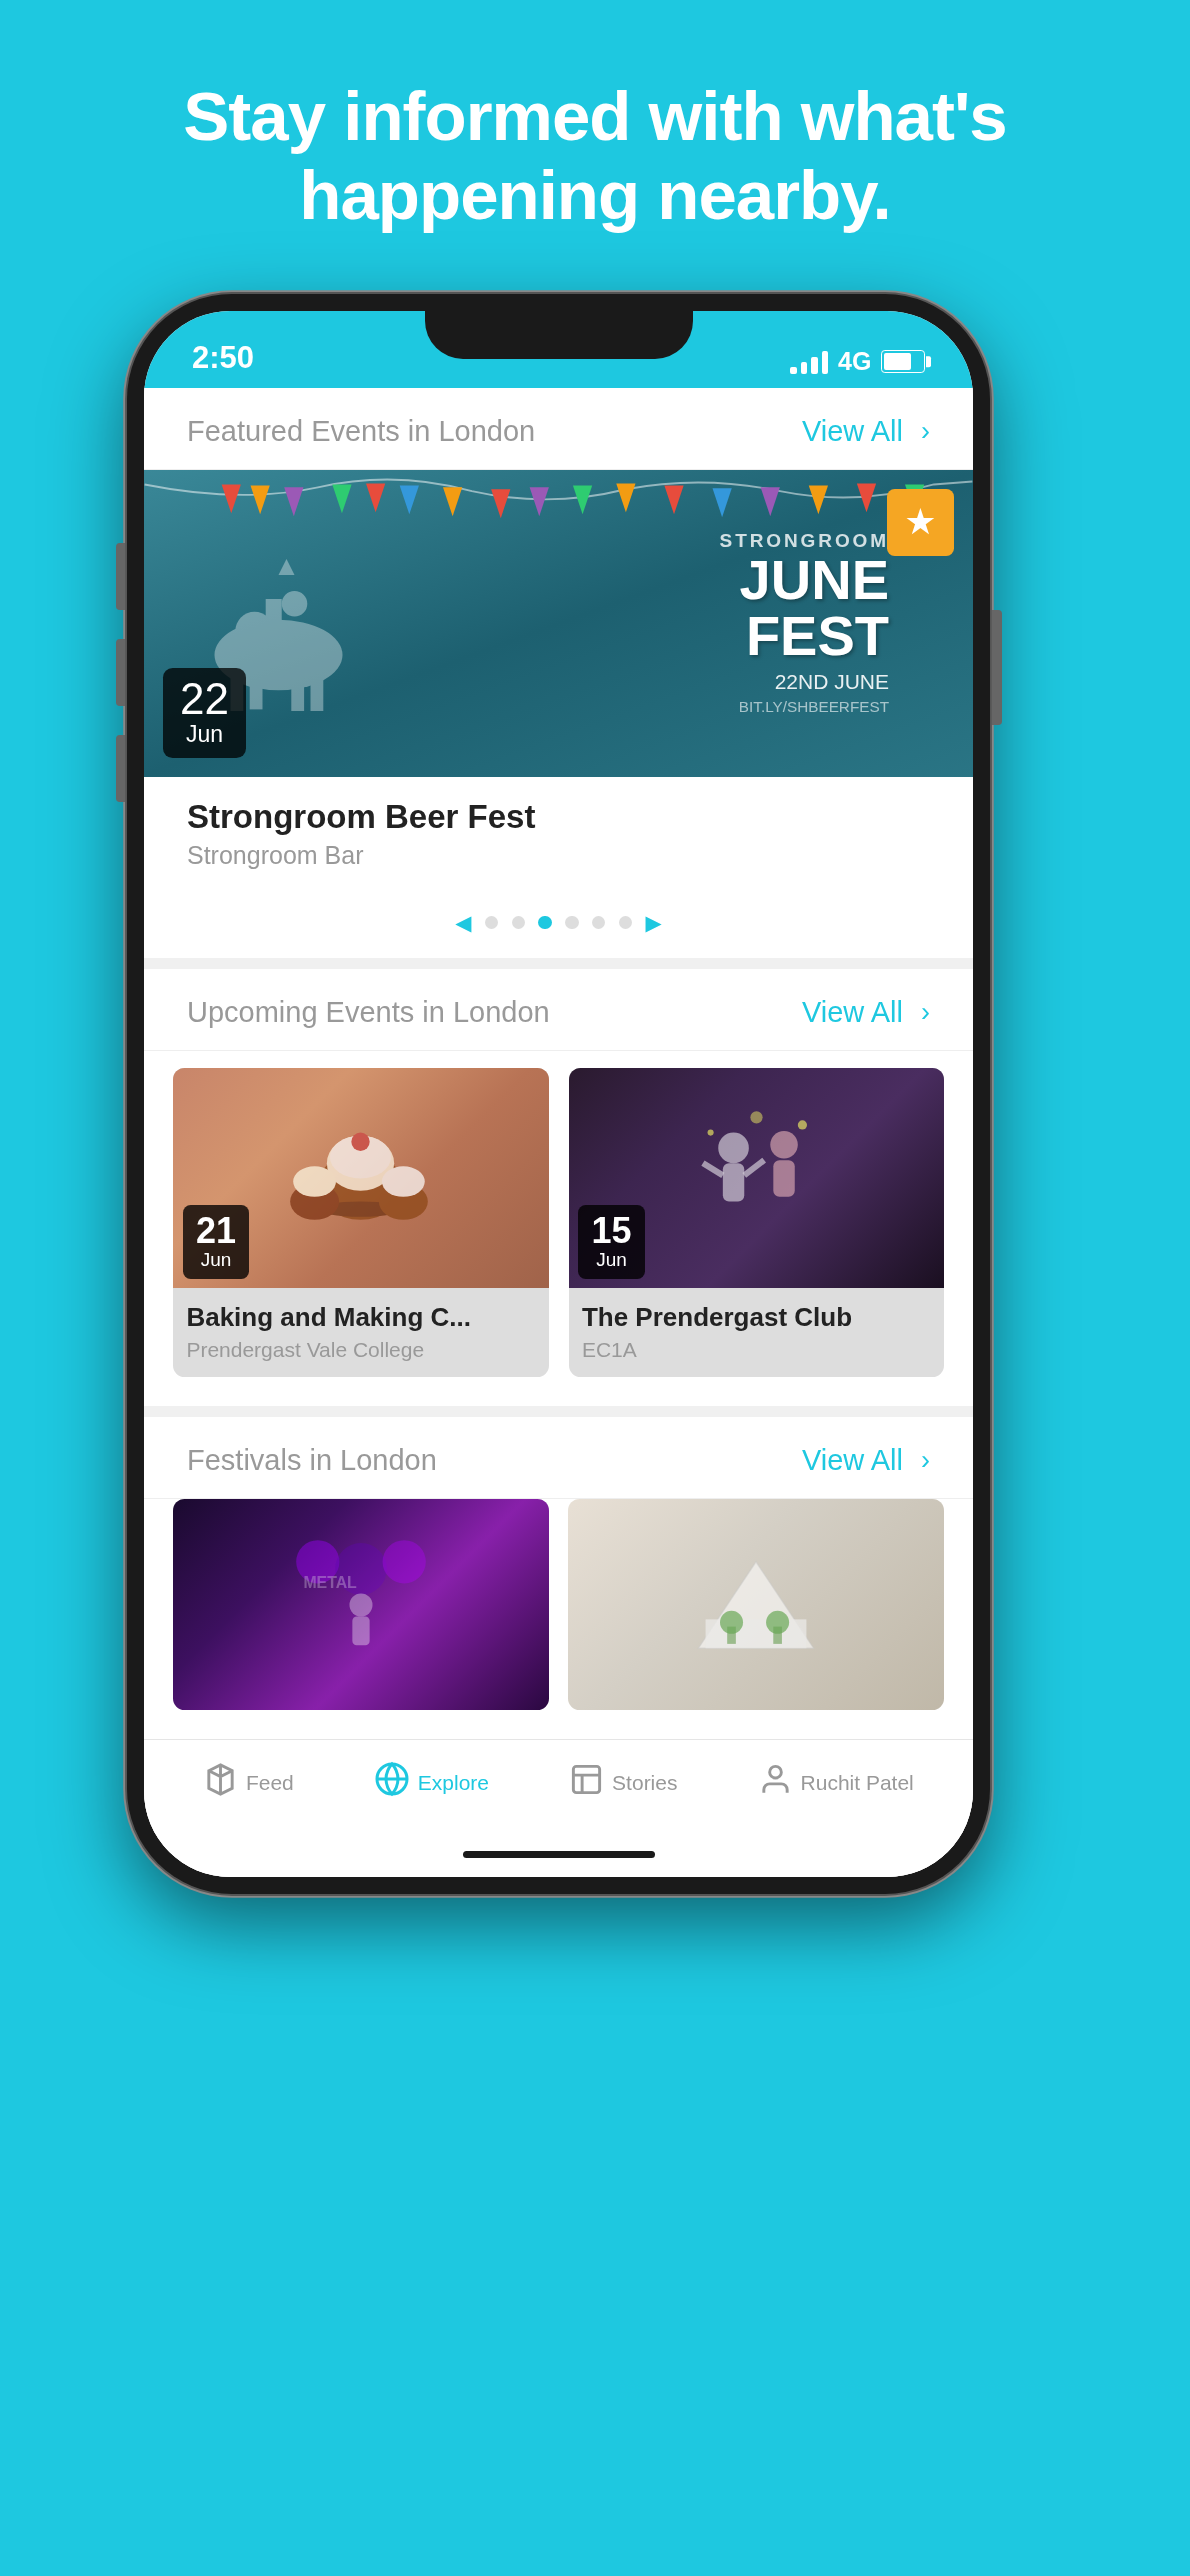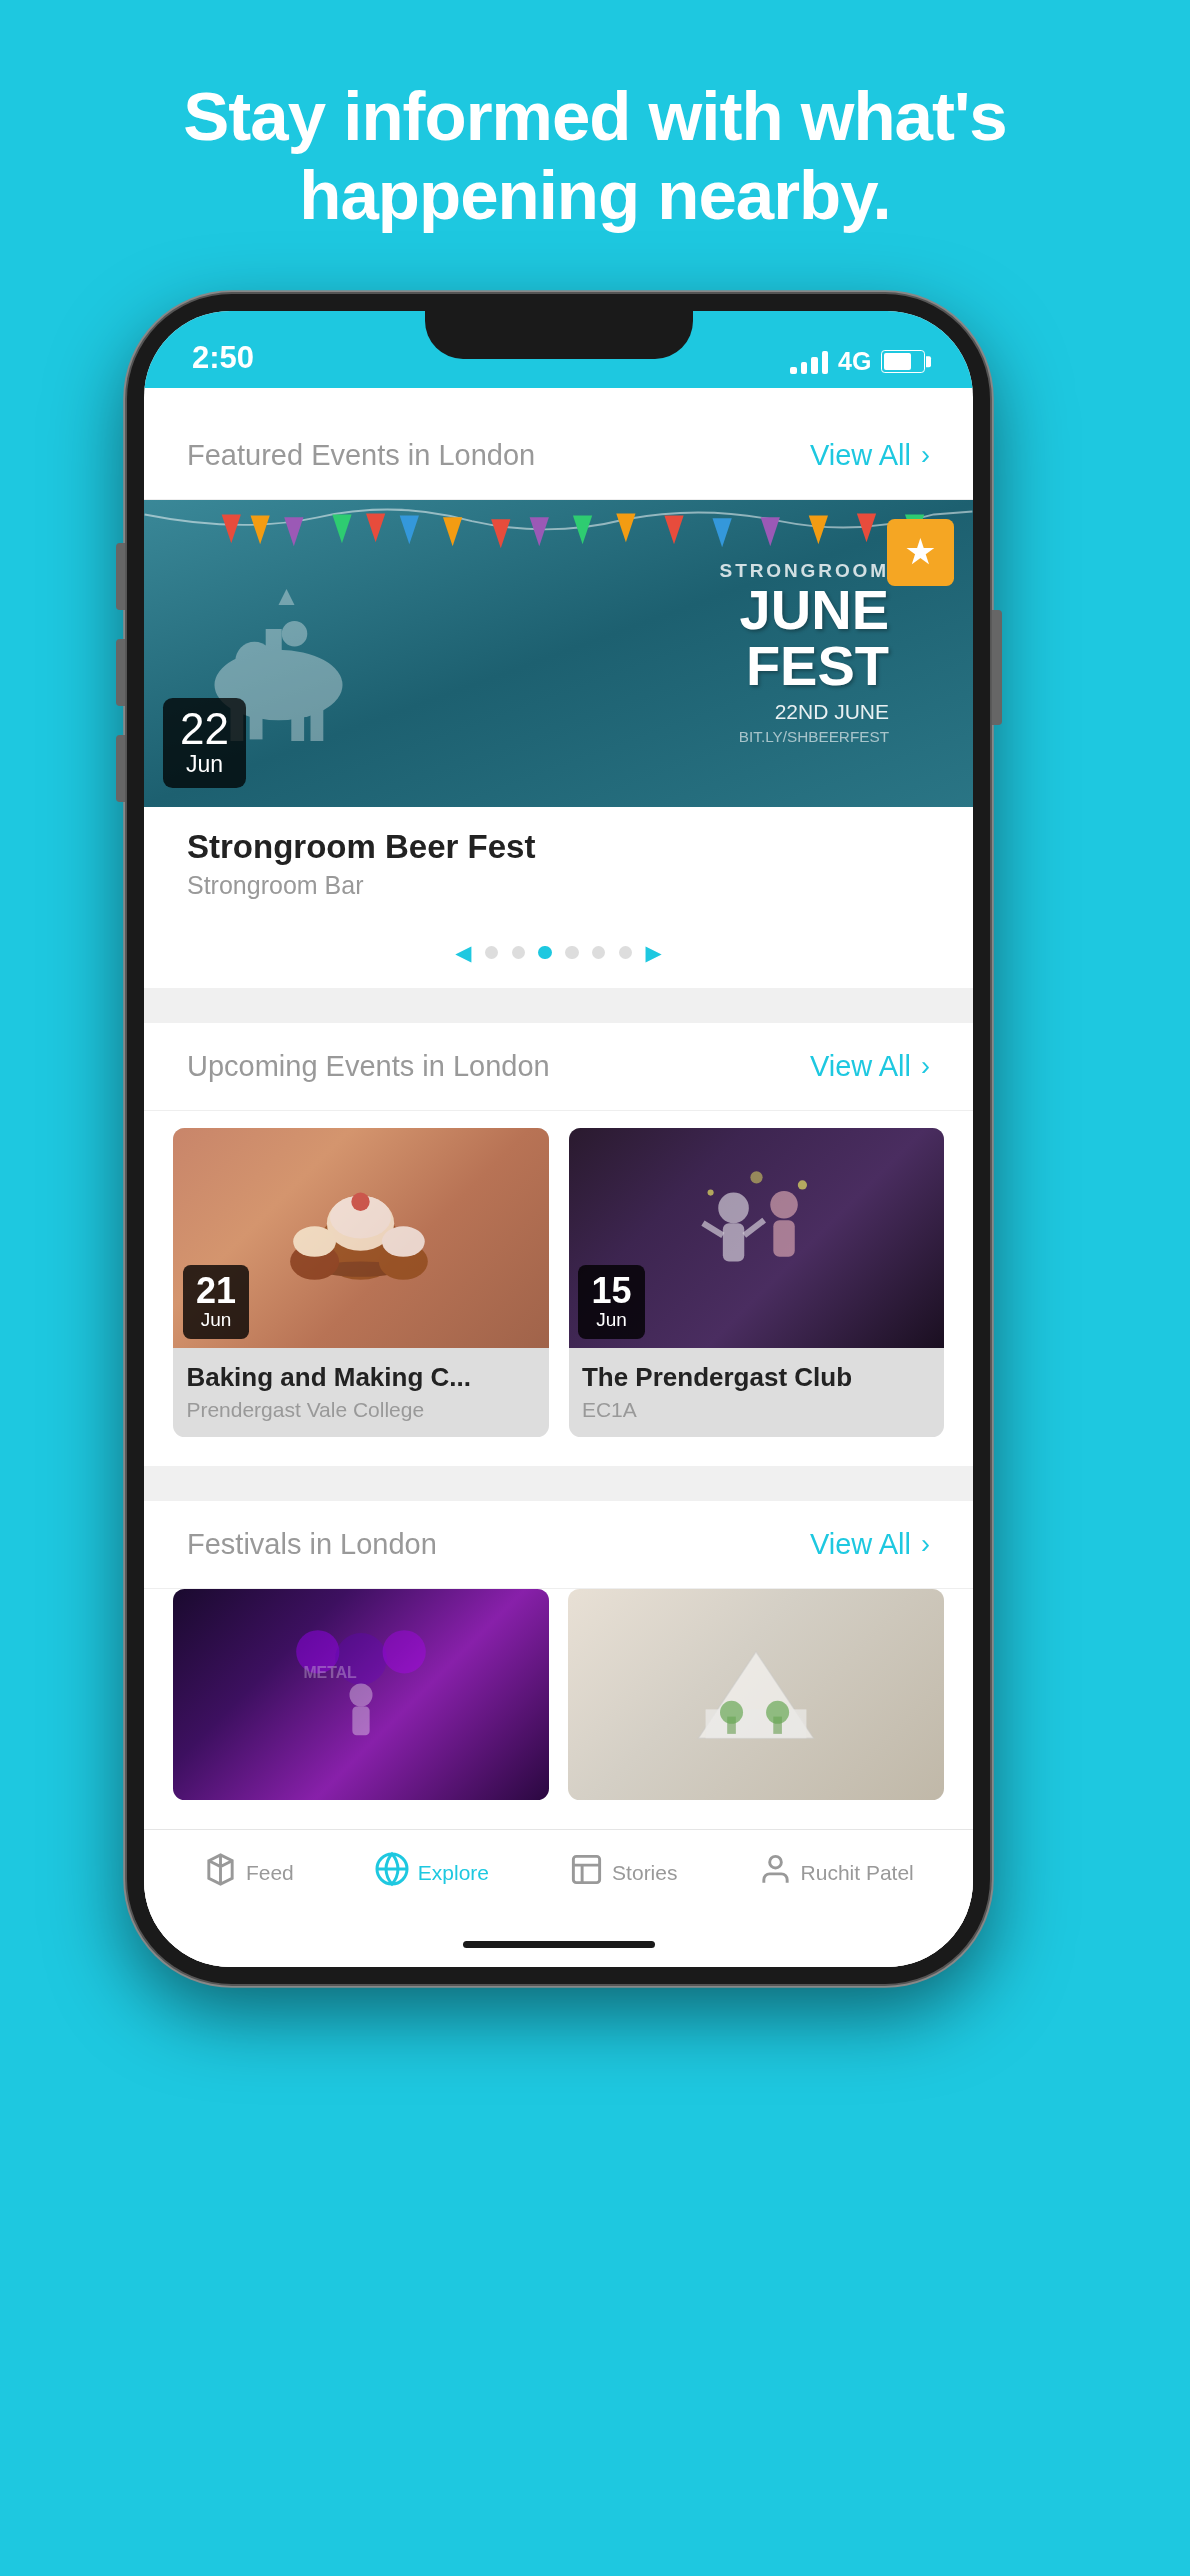--- a/index.html
+++ b/index.html
@@ -180,38 +180,37 @@
     }
 
     
     .app-content {
       background: #f0f0f0;
     }
 
     
     .section-header {
       background: white;
-      padding: 27px 43px 27px 43px;
+      padding: 27px 43px 21px 43px;
       display: flex;
       align-items: center;
       justify-content: space-between;
       border-bottom: 1px solid #eee;
-      margin-top: 24px;
     }
 
     .section-title {
       color: #999;
       font-size: 29px;
       font-weight: 400;
     }
 
     .view-all-btn {
       display: flex;
       align-items: center;
-      gap: 10px;
+      gap: 18px;
       color: #1ec8e0;
       font-size: 29px;
       font-weight: 500;
       cursor: pointer;
     }
 
     .chevron-right {
       font-size: 27px;
       color: #1ec8e0;
     }

